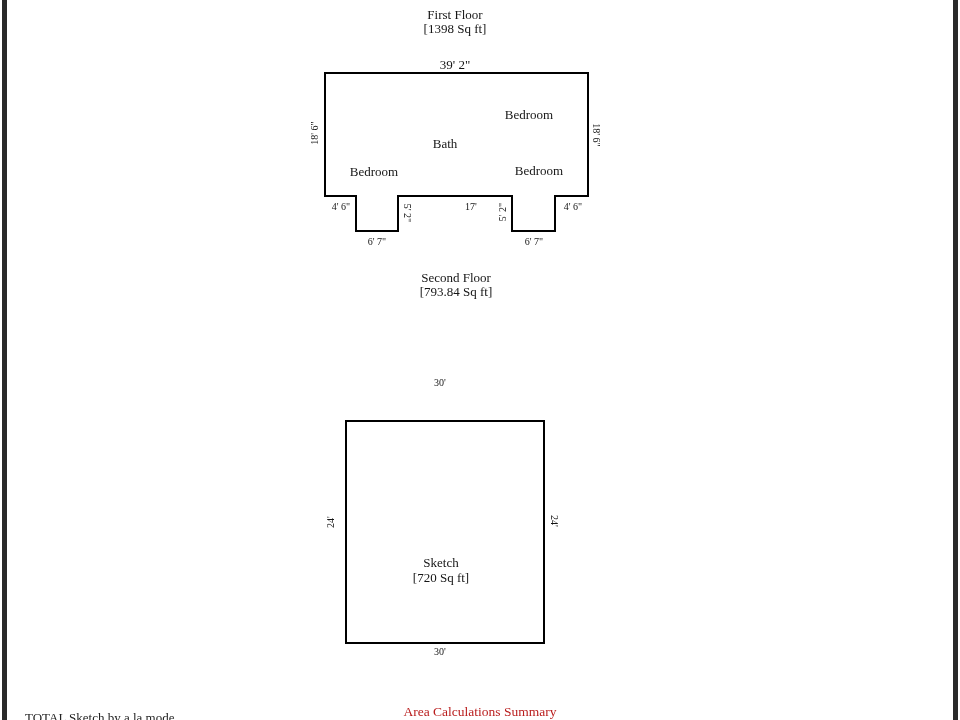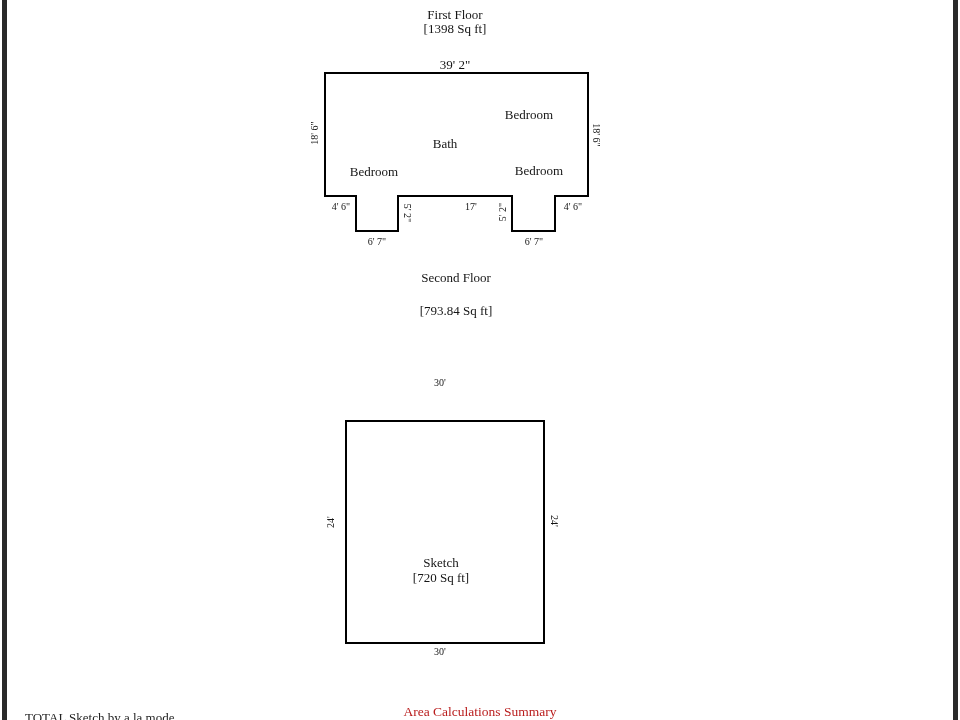--- a/index.html
+++ b/index.html
@@ -61,21 +61,21 @@
 
 <div class="lbl small" style="left:341px;top:207px;">4' 6"</div>
 <div class="lbl small rot90" style="left:407px;top:213px;">5' 2"</div>
 <div class="lbl small" style="left:456px;top:207px;margin-left:15px;">17'</div>
 <div class="lbl small rotm90" style="left:503px;top:212px;">5' 2"</div>
 <div class="lbl small" style="left:573px;top:207px;">4' 6"</div>
 <div class="lbl small" style="left:377px;top:242px;">6' 7"</div>
 <div class="lbl small" style="left:534px;top:242px;">6' 7"</div>
 
 <div class="lbl" style="left:456px;top:277px;">Second Floor</div>
-<div class="lbl" style="left:456px;top:291px;margin-top:19px;">[793.84 Sq ft]</div>
+<div class="lbl" style="left:456px;top:291px;">[793.84 Sq ft]</div>
 
 <div class="lbl small" style="left:440px;top:383px;">30'</div>
 <div class="storage-rect"></div>
 <div class="lbl small rotm90" style="left:331px;top:522px;">24'</div>
 <div class="lbl small rot90" style="left:554px;top:521px;">24'</div>
 <div class="lbl" style="left:441px;top:562px;">Sketch</div>
 <div class="lbl" style="left:441px;top:577px;">[720 Sq ft]</div>
 <div class="lbl small" style="left:440px;top:652px;">30'</div>
 
 <div class="footer-brand">TOTAL Sketch by a la mode</div>

